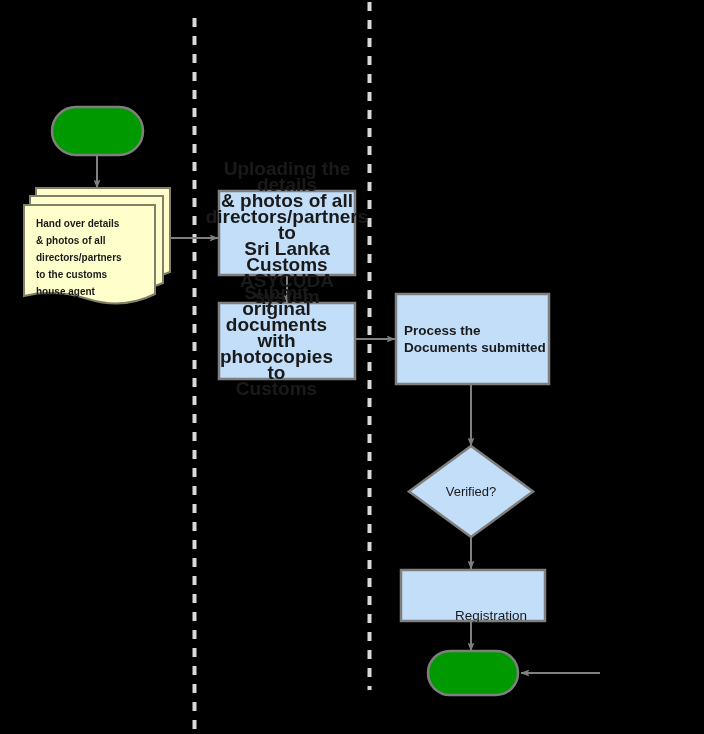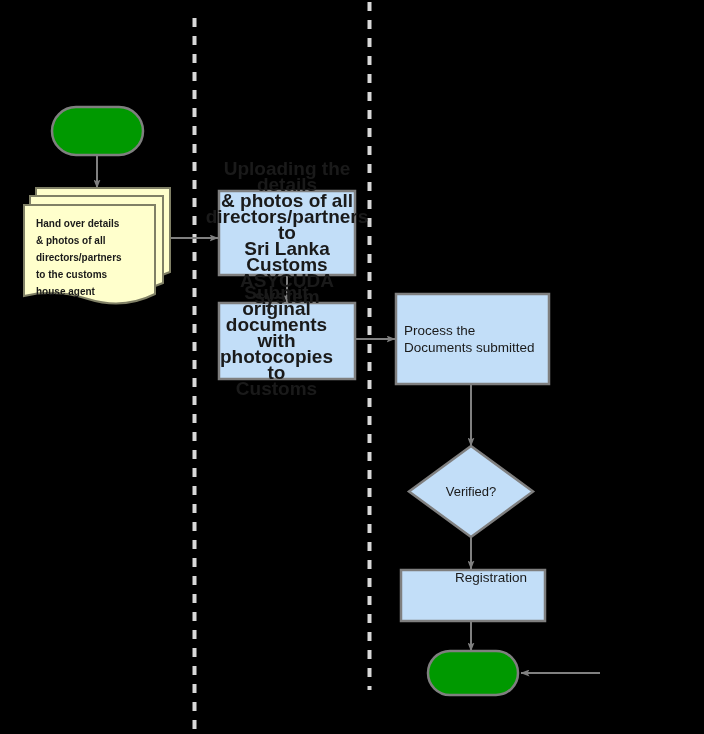--- a/index.html
+++ b/index.html
@@ -127,21 +127,21 @@
 &amp; photos of all
 directors/partners to
 Sri Lanka Customs
 ASYCUDA system</div>
 
   <div class="node-label label-process-bold" style="left:219px; top:303px; width:115px; height:76px;">Submit original
 documents with
 photocopies to
 Customs</div>
 
-  <div class="node-label label-process label-left" style="left:404px; top:294px; width:145px; height:90px;">Process the
+  <div class="node-label label-process label-left" style="left:404px; top:294px; width:145px; height:90px;font-weight:bold;">Process the
 Documents submitted</div>
 
   <div class="node-label label-decision" style="left:409px; top:446px; width:124px; height:91px;">Verified?</div>
 
-  <div class="node-label label-process" style="left:401px; top:552px; width:144px; height:51px;padding-left:18px;">Registration</div>
+  <div class="node-label label-process" style="left:401px; top:590px; width:144px; height:51px;padding-left:18px;">Registration</div>
 
 
 </div>
 
 </body></html>

